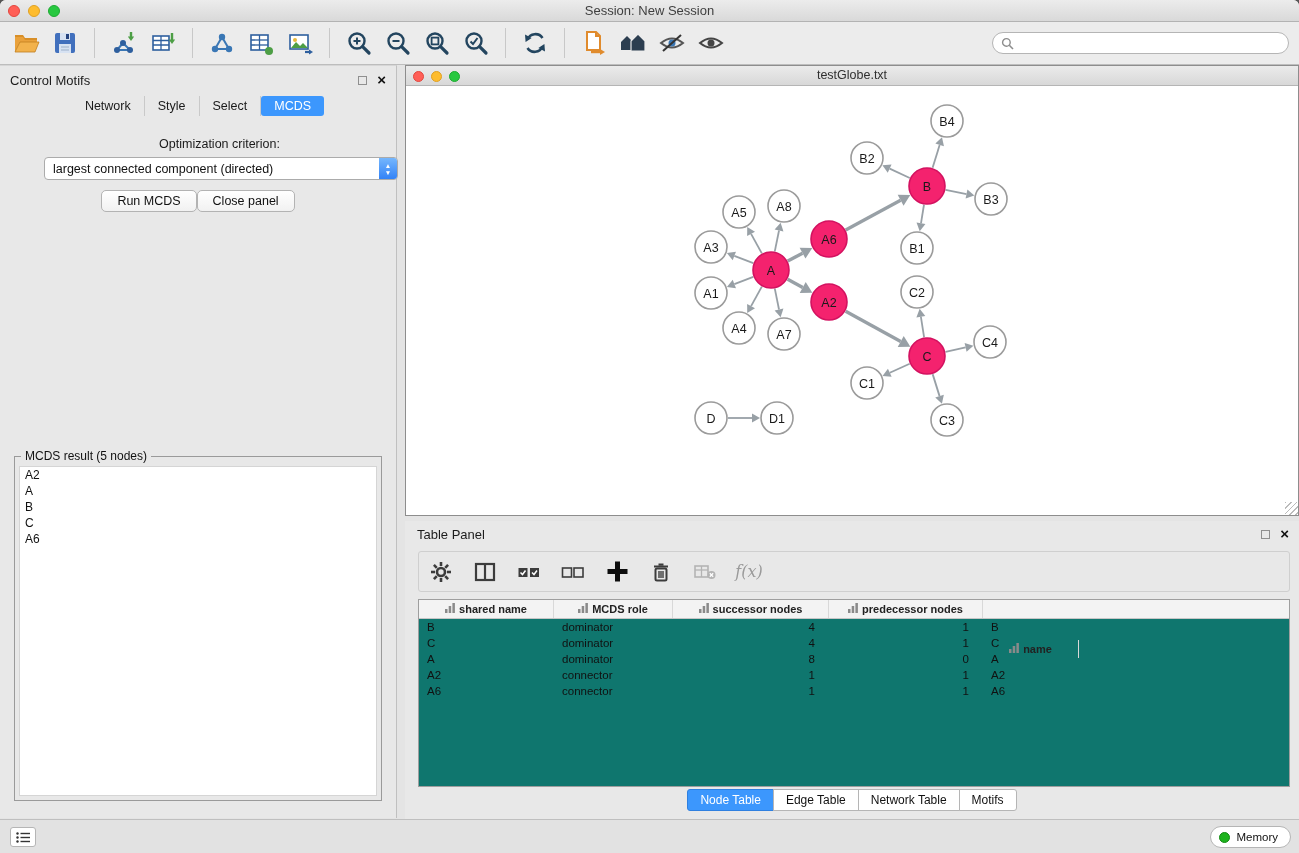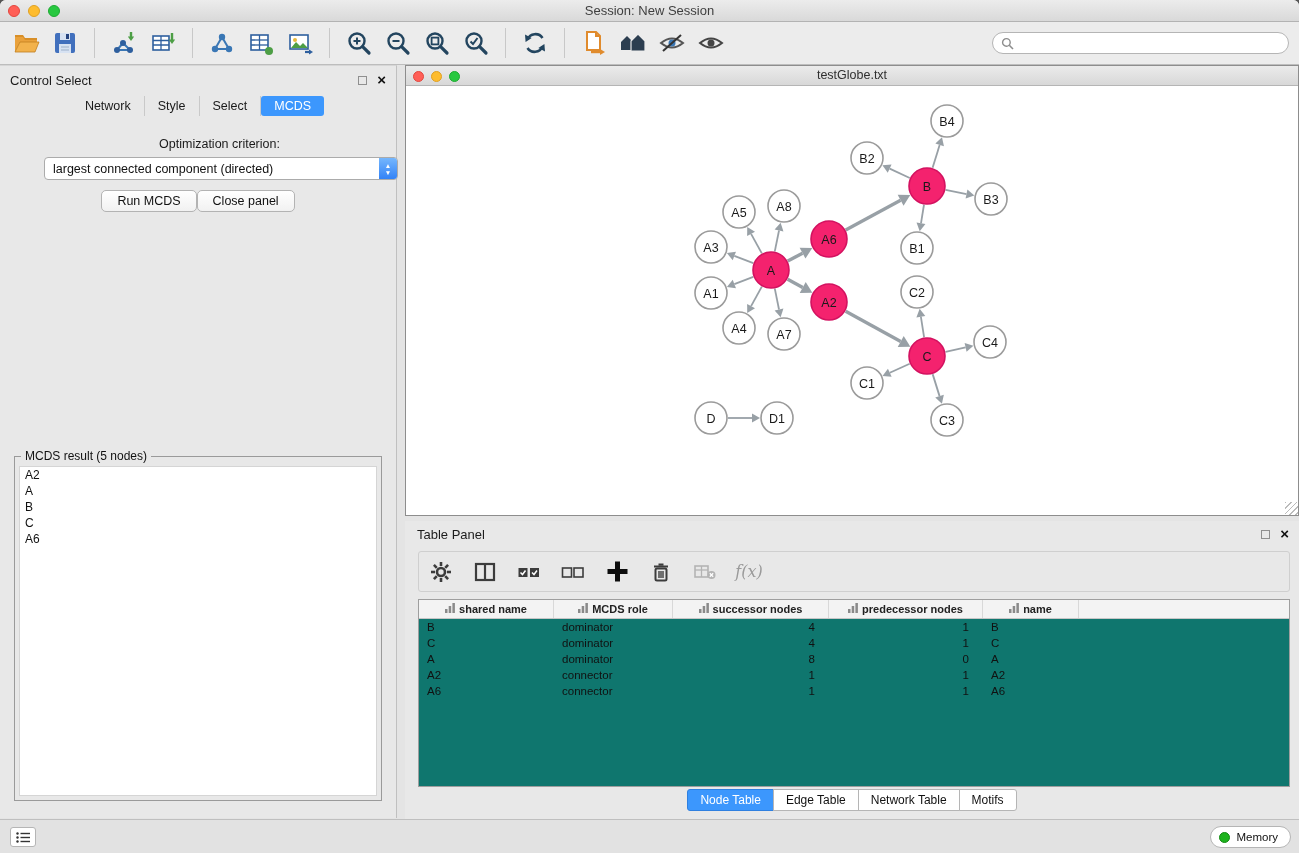--- a/index.html
+++ b/index.html
@@ -261,21 +261,21 @@
       <svg width="13" height="13" viewBox="0 0 13 13">
           <circle cx="5.4" cy="5.4" r="3.8" fill="none" stroke="#8c8c8c" stroke-width="1.4"></circle>
           <line x1="8.3" y1="8.3" x2="12" y2="12" stroke="#8c8c8c" stroke-width="1.6"></line>
         </svg>
       <input placeholder="" style="">
     </div>
   </div>
 
   <div class="control-panel">
     <div class="cp-titlebar">
-      <span class="panel-title">Control Select</span>
+      <span class="panel-title">Control Motifs</span>
       <span class="panel-btns">
         <span class="float-btn"></span>
         <span class="close-x">×</span>
       </span>
     </div>
     <div class="cp-tabs">
         <div class="cp-tab">Network</div>
         <div class="cp-tab">Style</div>
         <div class="cp-tab">Select</div>
         <div class="cp-tab active">MCDS</div>
@@ -542,21 +542,21 @@
             <span>successor nodes</span>
           </div>
           <div class="th" style="width: 154px;">
             <span><svg width="10" height="10" viewBox="0 0 10 10">
                 <rect x="0" y="6" width="2.5" height="4" fill="#8a8a8a"></rect>
                 <rect x="3.7" y="3" width="2.5" height="7" fill="#8a8a8a"></rect>
                 <rect x="7.4" y="0" width="2.5" height="10" fill="#8a8a8a"></rect>
               </svg></span>
             <span>predecessor nodes</span>
           </div>
-          <div class="th" style="width: 96px;">
+          <div class="th" style="width: 96px; margin-top: 40px;">
             <span><svg width="10" height="10" viewBox="0 0 10 10">
                 <rect x="0" y="6" width="2.5" height="4" fill="#8a8a8a"></rect>
                 <rect x="3.7" y="3" width="2.5" height="7" fill="#8a8a8a"></rect>
                 <rect x="7.4" y="0" width="2.5" height="10" fill="#8a8a8a"></rect>
               </svg></span>
             <span>name</span>
           </div>
           <div class="th filler"></div>
         </div>
       <div class="tbody">

